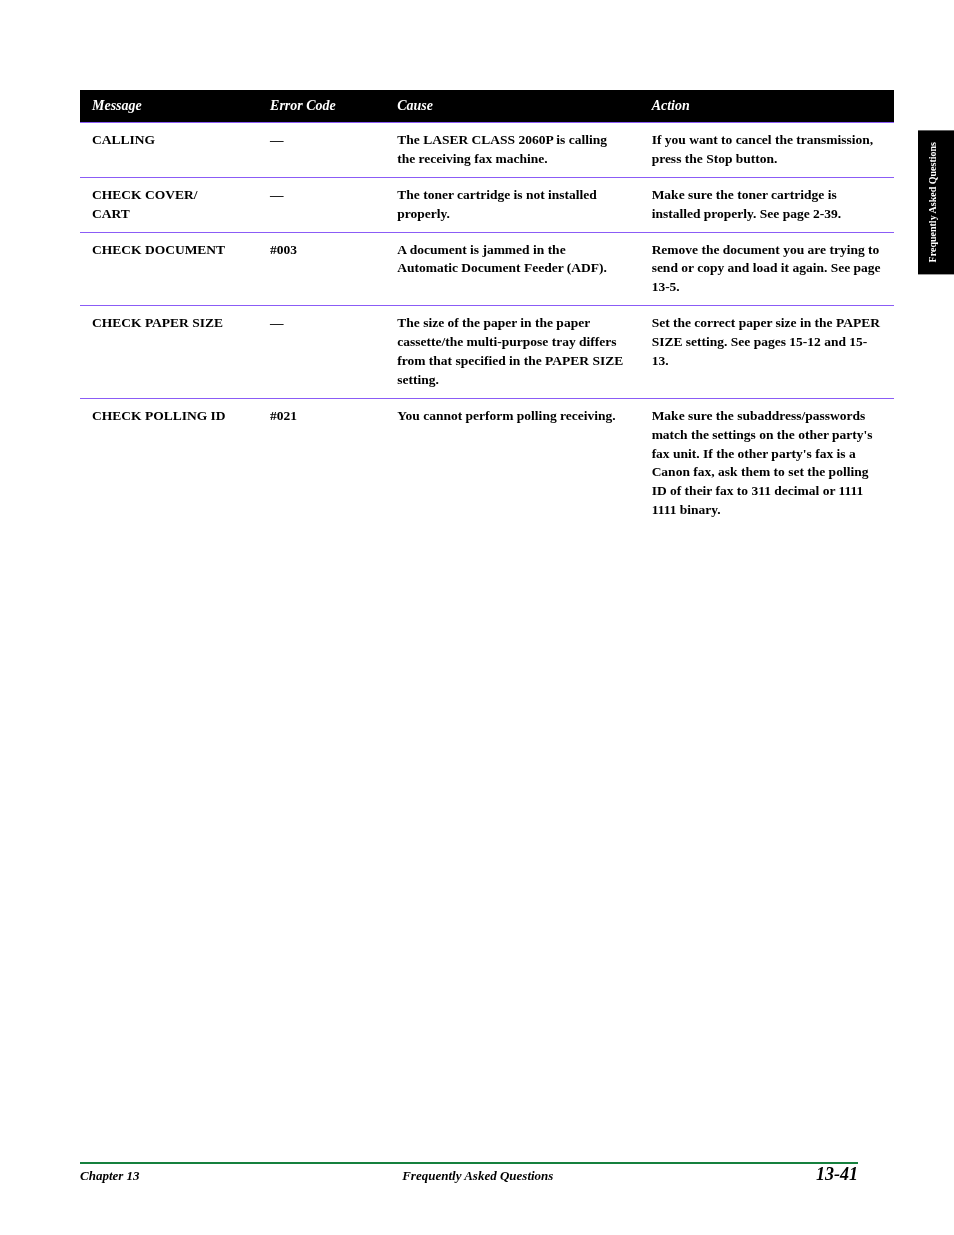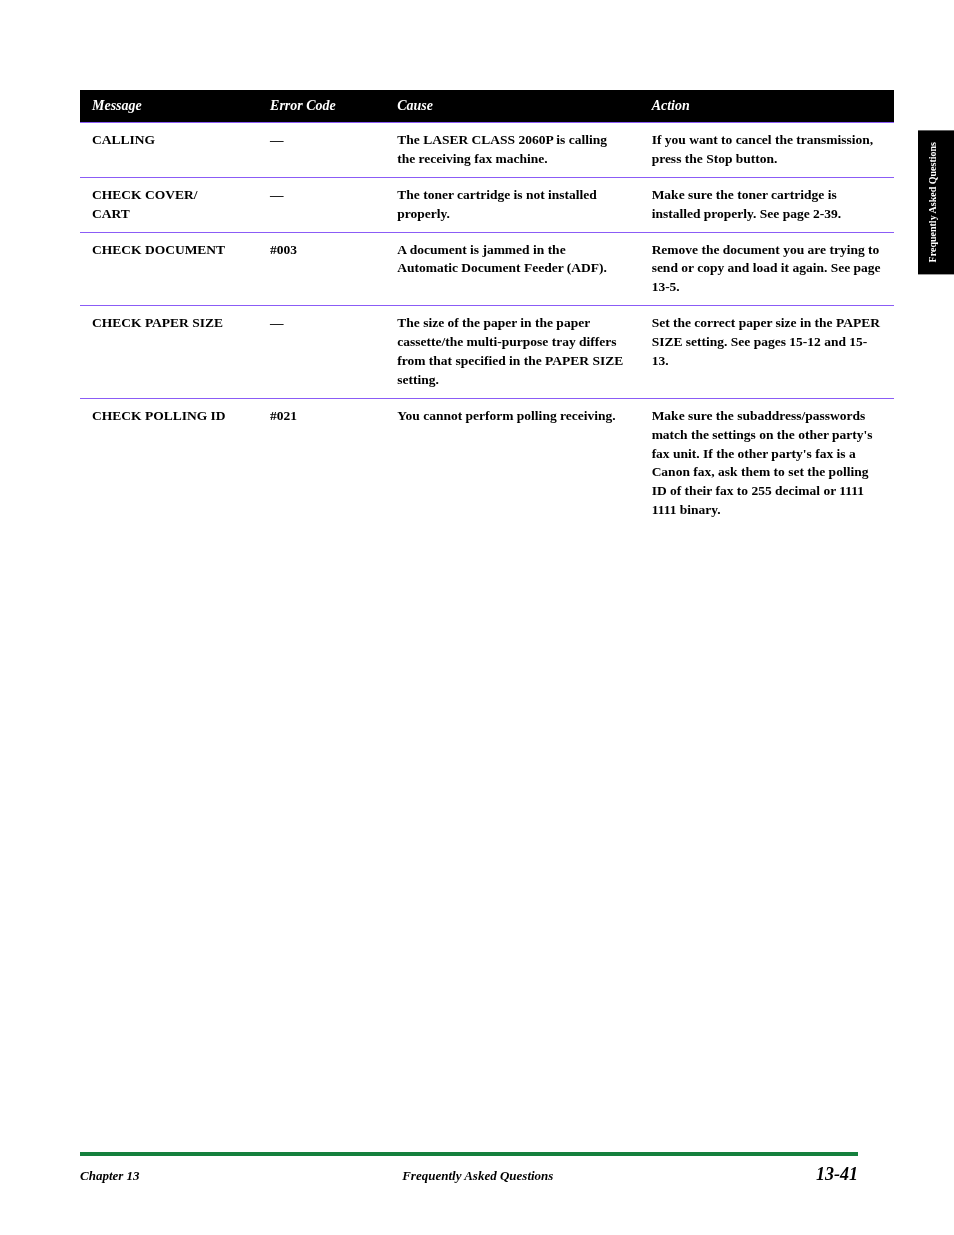--- a/index.html
+++ b/index.html
@@ -104,22 +104,21 @@
     .action-cell {
       width: 200px;
     }
 
     
     .footer {
       position: absolute;
       bottom: 50px;
       left: 80px;
       right: 96px;
-      border-top: 4px solid #15803d;
-      padding-top: 8px;
+      border-top: 2px solid #15803d;
       display: flex;
       justify-content: space-between;
       align-items: baseline;
     }
 
     .footer-left {
       font-style: italic;
       font-size: 13px;
     }
 
@@ -189,21 +188,21 @@
         <td class="msg-cell">CHECK PAPER SIZE</td>
         <td class="code-cell">—</td>
         <td class="cause-cell">The size of the paper in the paper cassette/the multi-purpose tray differs from that specified in the PAPER SIZE setting.</td>
         <td class="action-cell">Set the correct paper size in the PAPER SIZE setting. See pages 15-12 and 15-13.</td>
       </tr>
 
       <tr class="row-separator">
         <td class="msg-cell">CHECK POLLING ID</td>
         <td class="code-cell">#021</td>
         <td class="cause-cell">You cannot perform polling receiving.</td>
-        <td class="action-cell">Make sure the subaddress/passwords match the settings on the other party's fax unit. If the other party's fax is a Canon fax, ask them to set the polling ID of their fax to 255 decimal or 1111 1111 binary.</td>
+        <td class="action-cell">Make sure the subaddress/passwords match the settings on the other party's fax unit. If the other party's fax is a Canon fax, ask them to set the polling ID of their fax to 311 decimal or 1111 1111 binary.</td>
       </tr>
     </tbody>
   </table>
 
   <div class="footer">
     <div class="footer-left">
       <em>Chapter 13</em>
     </div>
     <div class="footer-center">
       <em>Frequently Asked Questions</em>

